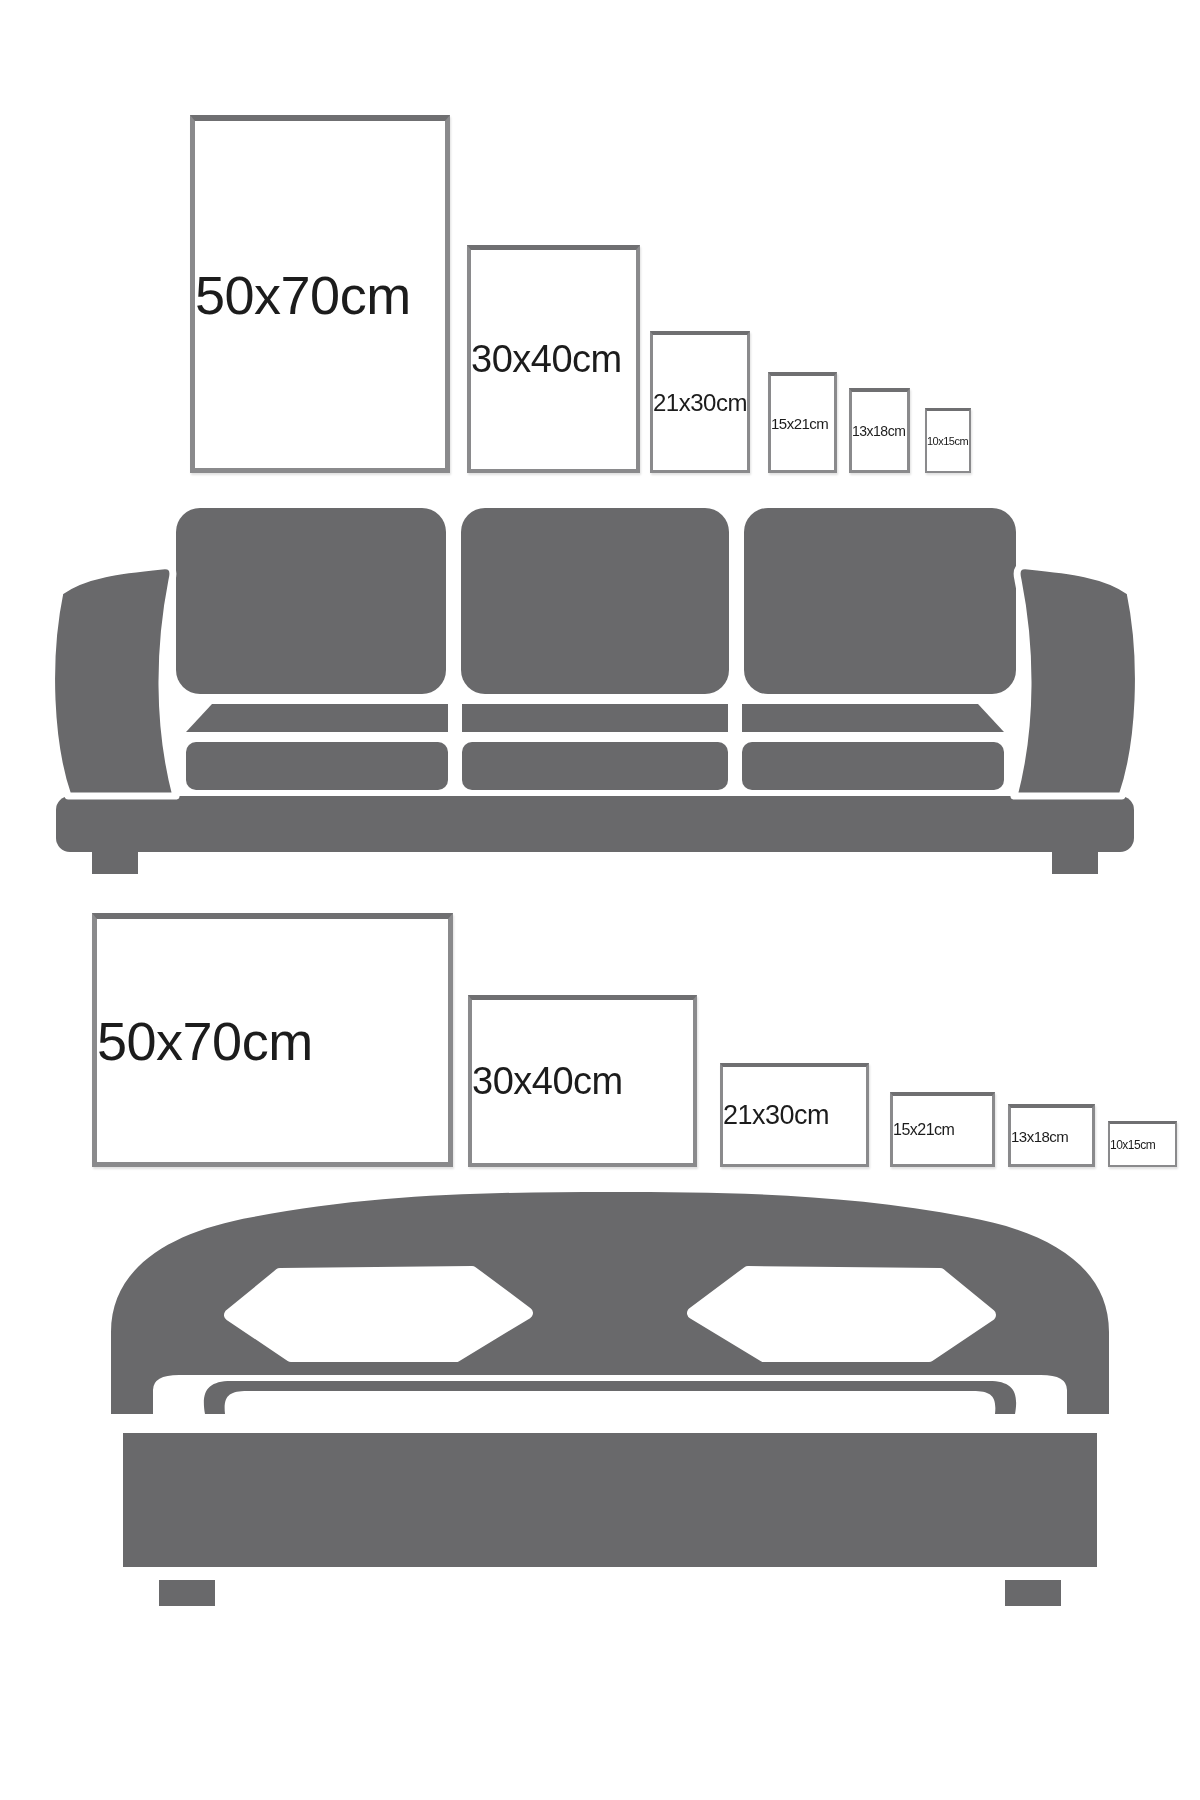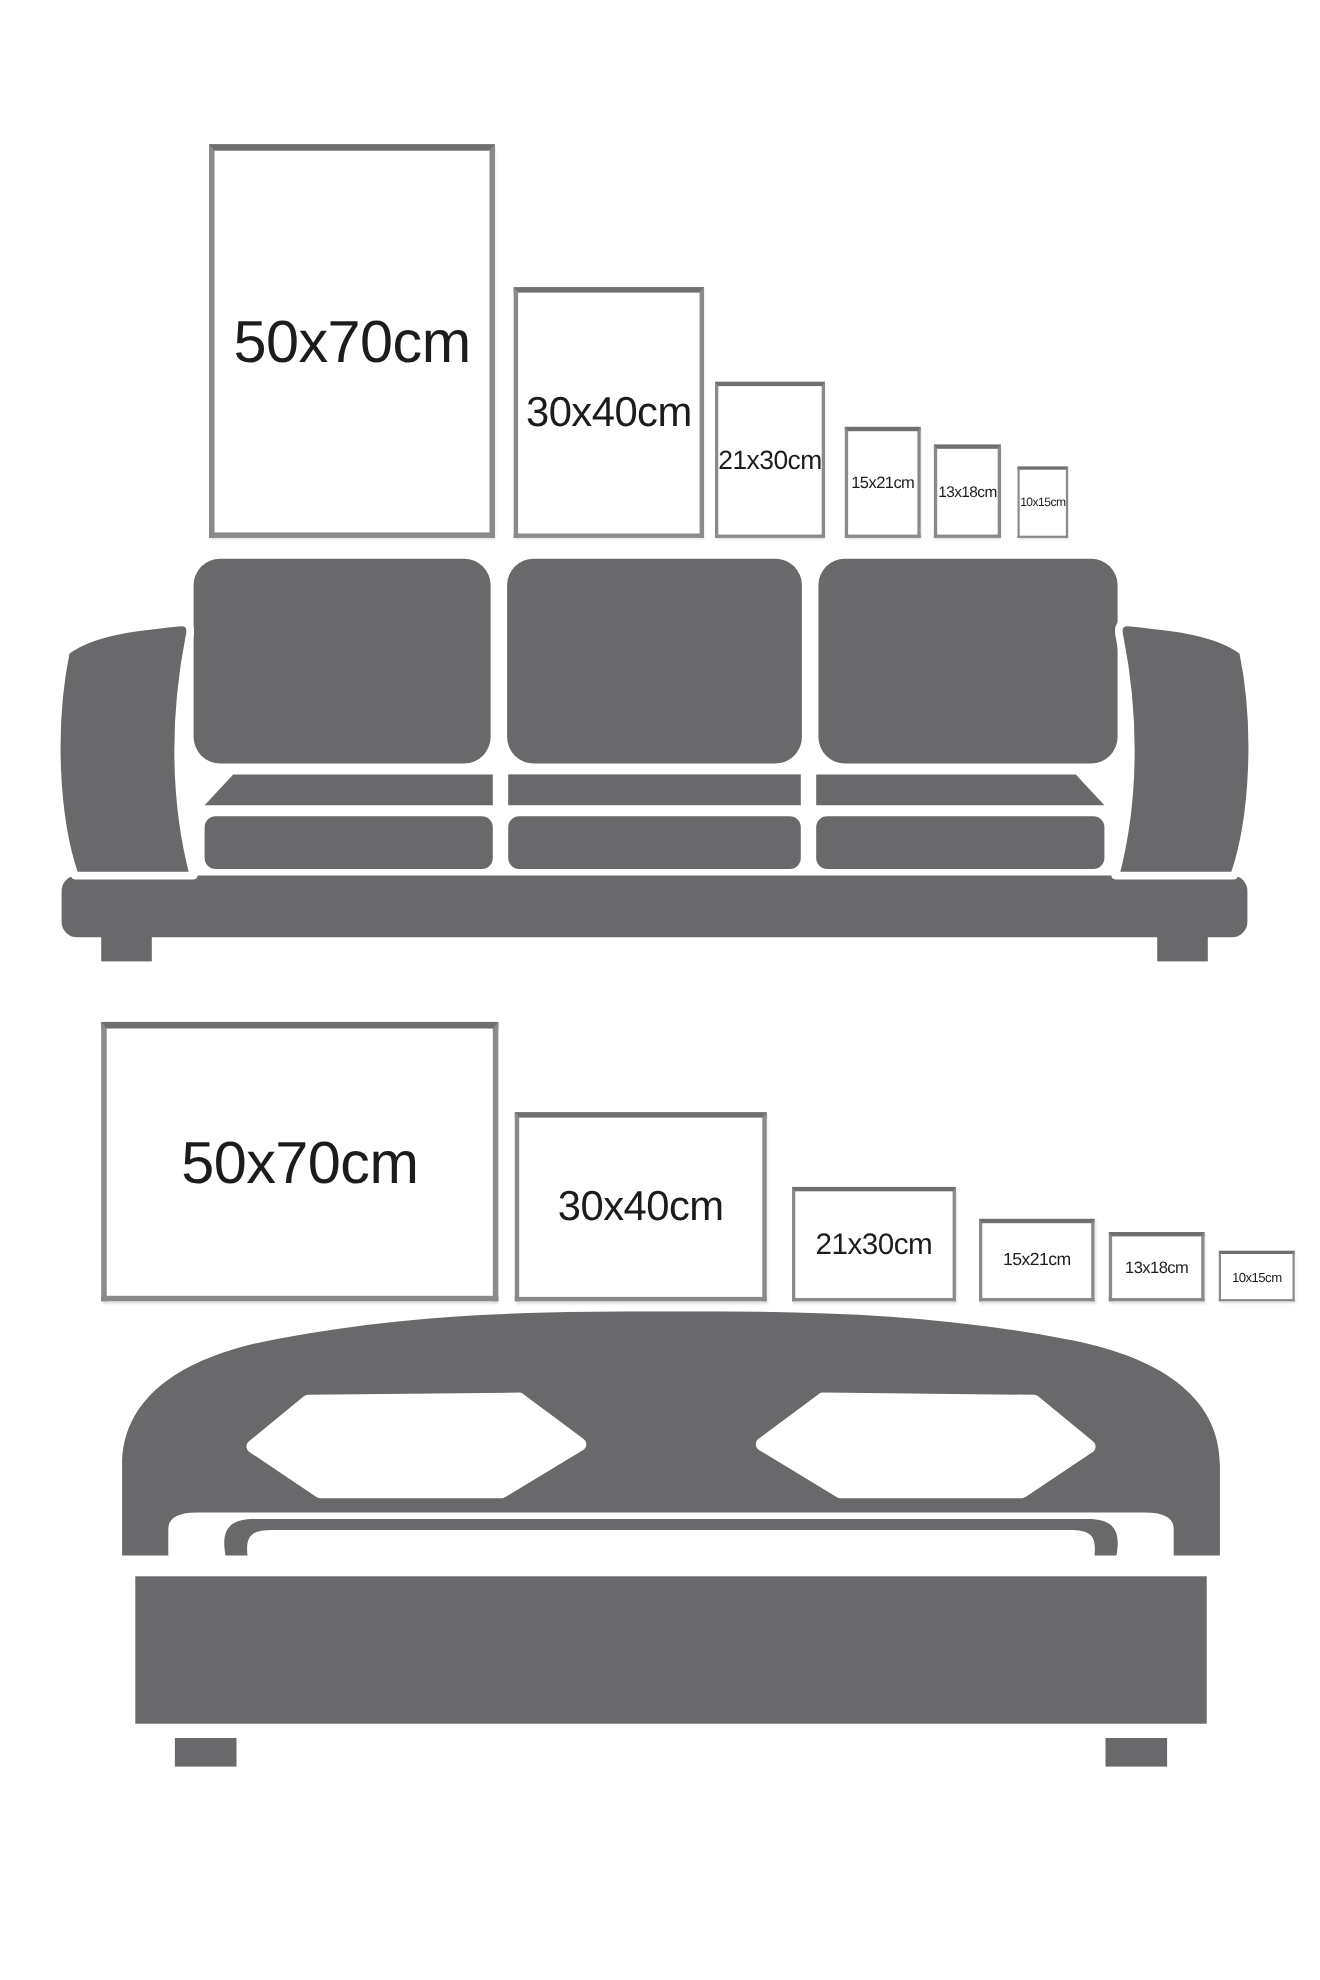--- a/index.html
+++ b/index.html
@@ -13,23 +13,22 @@
   .canvas{
     position:relative;width:1200px;height:1800px;background:var(--background);
     font-family:"Liberation Sans", sans-serif;color:var(--label_text);
     overflow:hidden;
   }
   .scene{position:absolute;inset:0;}
   .frame{
     position:absolute;box-sizing:border-box;background:#fff;
     border:4px solid var(--frame_border);
     border-top-color:var(--frame_border_top);
-    display:flex;align-items:center;justify-content:center;
+    display:flex;align-items:center;justify-content:flex-start;
     box-shadow:1px 2px 2px rgba(0,0,0,0.12);
-    margin-top:16px;
   }
   .frame .lbl{letter-spacing:-0.5px;white-space:nowrap;color:var(--label_text);}
   
   .tf1{left:190px;top:115px;width:260px;height:358px;border-width:6px 5px 5px 5px;}
   .tf1 .lbl{font-size:54px;}
   .tf2{left:467px;top:245px;width:173px;height:228px;border-width:5px 4px 4px 4px;}
   .tf2 .lbl{font-size:38px;}
   .tf3{left:650px;top:331px;width:100px;height:142px;border-width:4px 3px 3px 3px;}
   .tf3 .lbl{font-size:24px;}
   .tf4{left:768px;top:372px;width:69px;height:101px;border-width:4px 3px 3px 3px;}

